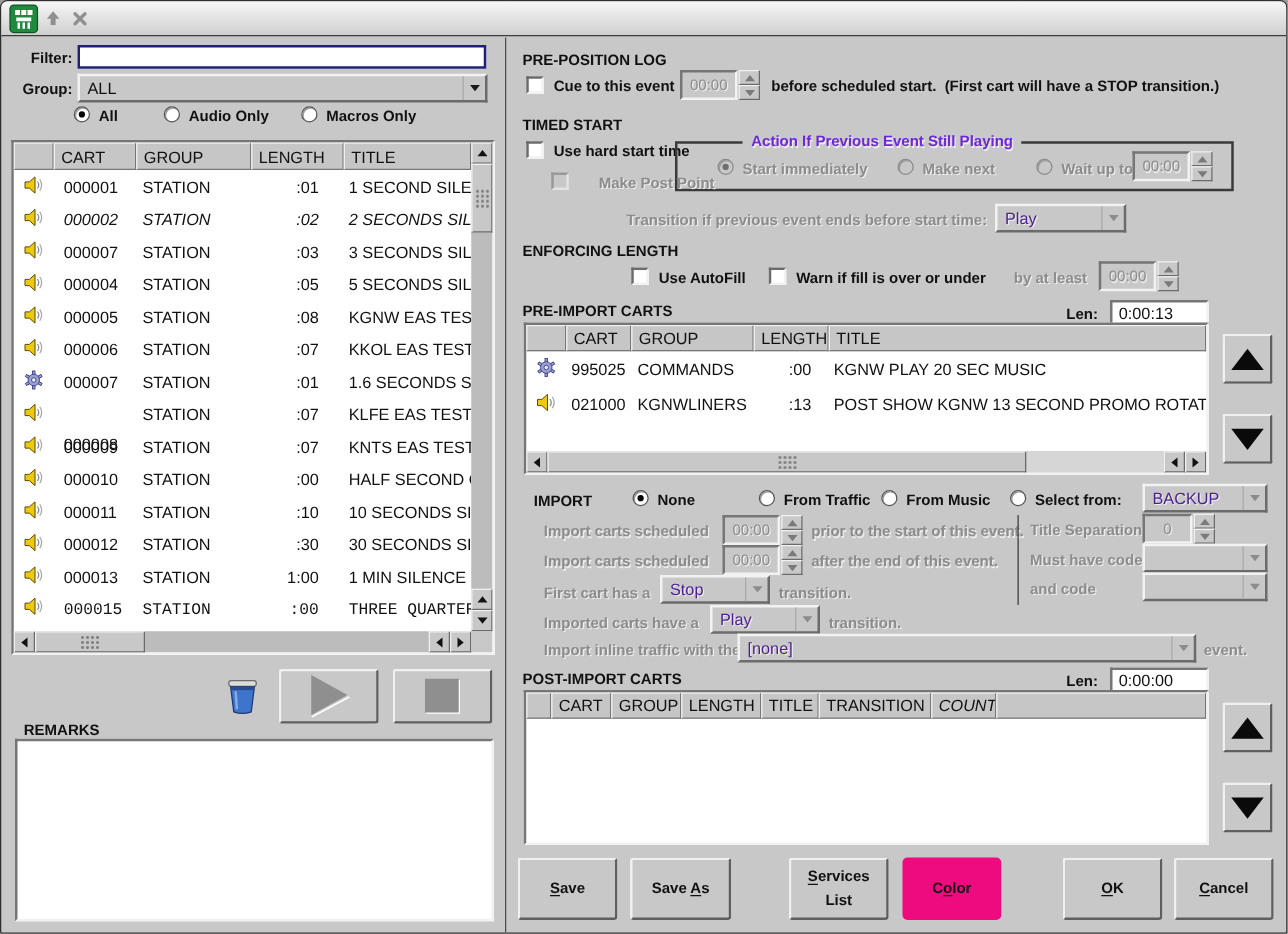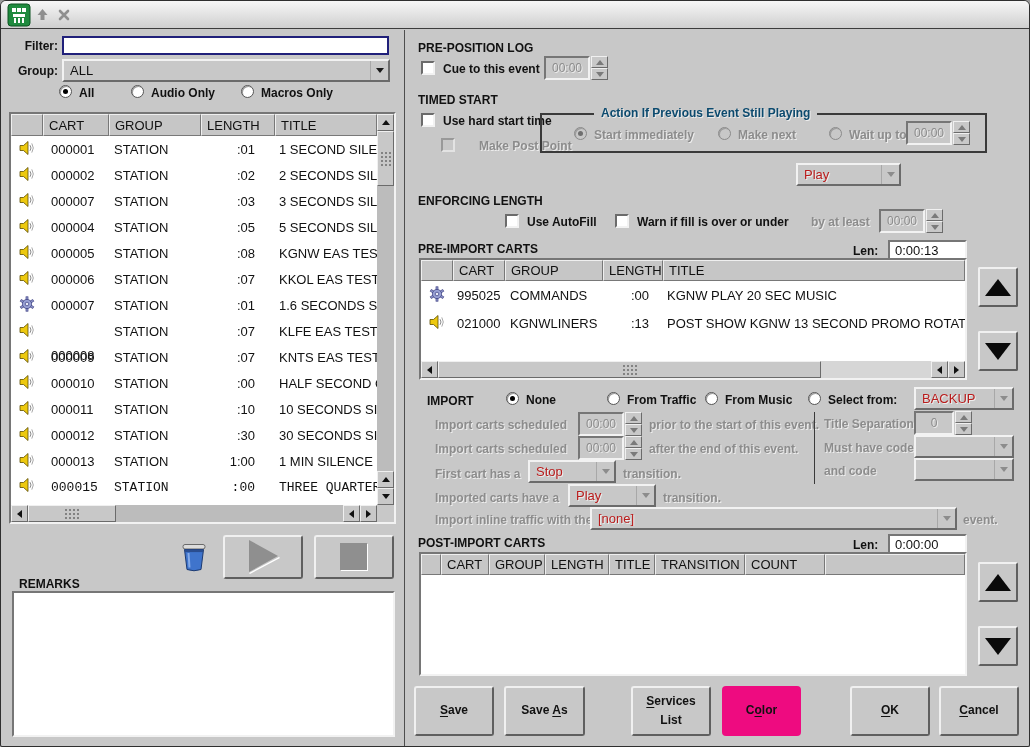--- a/index.html
+++ b/index.html
@@ -37,21 +37,21 @@
   .spin .btns { width:17px; display:flex; flex-direction:column; margin-left:1px; }
   .spin .sb { flex:1; background:#c8c8c8; border:1px solid; border-color:#f0f0f0 #6b6b6b #6b6b6b #f0f0f0;
               display:flex; align-items:center; justify-content:center; }
   .tu { width:0; height:0; border-left:4px solid transparent; border-right:4px solid transparent; border-bottom:5px solid #7a7a7a; }
   .td { width:0; height:0; border-left:4px solid transparent; border-right:4px solid transparent; border-top:5px solid #7a7a7a; }
   .combo { position:absolute; height:23px; background:#c8c8c8; font-size:13px; color:#111;
            border:2px solid; border-color:#f2f2f2 #6b6b6b #6b6b6b #f2f2f2; display:flex; align-items:center; }
   .combo .ct { flex:1; padding-left:6px; white-space:nowrap; overflow:hidden; }
   .combo .ca { width:18px; align-self:stretch; display:flex; align-items:center; justify-content:center; border-left:1px solid #a8a8a8; }
   .combo .ca .td { border-top-color:#1a1a1a; }
-  .combo.disabled { color:#b91c1c; text-shadow:1px 1px 0 #ededed; }
+  .combo.disabled { color:#4c1d95; text-shadow:1px 1px 0 #ededed; }
   .combo.disabled .ca .td { border-top-color:#8c8c8c; }
   .lenbox { position:absolute; height:20px; background:#fff; font-size:13px; color:#111;
             border:2px solid; border-color:#767676 #f2f2f2 #f2f2f2 #767676;
             display:flex; align-items:center; padding-left:5px; }
   .btn { position:absolute; height:50px; background:#c8c8c8; border:2px solid;
          border-color:#f0f0f0 #5f5f5f #5f5f5f #f0f0f0; border-radius:3px;
          font-weight:bold; font-size:12px; color:#111; font-family:inherit;
          display:flex; flex-direction:column; align-items:center; justify-content:center; line-height:1.6; }
   .btn u { text-underline-offset:2px; }
   .arrow-btn { position:absolute; width:40px; height:40px; background:#c8c8c8; border:2px solid;
@@ -78,21 +78,21 @@
   .grip { position:absolute; left:50%; top:50%; transform:translate(-50%,-50%); width:16px; height:12px;
           background-image:radial-gradient(circle,#828282 1px,transparent 1.3px); background-size:4px 4px; }
   .tri-l { width:0;height:0;border-top:4px solid transparent;border-bottom:4px solid transparent;border-right:5px solid #111; }
   .tri-r { width:0;height:0;border-top:4px solid transparent;border-bottom:4px solid transparent;border-left:5px solid #111; }
   .tri-u { width:0;height:0;border-left:4px solid transparent;border-right:4px solid transparent;border-bottom:5px solid #111; }
   .tri-d { width:0;height:0;border-left:4px solid transparent;border-right:4px solid transparent;border-top:5px solid #111; }
 
   
   .gframe { position:absolute; border:2px solid #3a3a3a; }
   .gframe .legend { position:absolute; top:-9px; left:52px; background:#c8c8c8; padding:0 7px;
-                    font-weight:bold; font-size:12px; color:#0c4a6e; text-shadow:1px 1px 0 #ededed; white-space:nowrap; }
+                    font-weight:bold; font-size:12px; color:#6d28d9; text-shadow:1px 1px 0 #ededed; white-space:nowrap; }
 
   #filter-input { position:absolute; left:61px; top:6px; width:327px; height:19px;
                   border:2px solid #20207a; background:#fff; font-size:12px; padding:0 4px; outline:none; }
   #remarks-box { position:absolute; left:11px; top:561px; width:383px; height:146px; background:#fff;
                  border:2px solid; border-color:#767676 #f2f2f2 #f2f2f2 #767676; resize:none; outline:none;
                  font-family:inherit; font-size:12px; }
   .flat-icon-btn { position:absolute; background:transparent; border:none; padding:0; }
   .gray-glyph-btn { position:absolute; width:80px; height:44px; background:#c8c8c8; border:2px solid;
                     border-color:#f0f0f0 #5f5f5f #5f5f5f #f0f0f0; border-radius:3px;
                     display:flex; align-items:center; justify-content:center; }
@@ -167,21 +167,21 @@
                     <path d="M12.8,3.4 q3,4.6 0,9.2" fill="none" stroke="#a9a9a9"></path>
                   </svg></span>
                 
               </span>
               <span class="cell" style="width:66px;padding-left:8px;">000001</span>
               <span class="cell" style="width:92px;padding-left:5px;">STATION</span>
               <span class="cell num-r" style="width:74px;padding-right:20px;">:01</span>
               <span class="cell" style="width:102px;padding-left:4px;">1 SECOND SILENC</span>
             </div>
 
-            <div class="tr" style="height:26px;">
+            <div class="tr" style="height:26px;font-style:italic;">
               <span class="cell" style="width:32px;">
                 <span class="icon16"><svg width="16" height="16" viewBox="0 0 16 16">
                     <polygon points="1,5.5 4.5,5.5 9,1.5 9,14.5 4.5,10.5 1,10.5" fill="#edc90f" stroke="#5c4b03" stroke-width="0.8"></polygon>
                     <path d="M11,5.2 q2,2.8 0,5.6" fill="none" stroke="#8a8a8a"></path>
                     <path d="M12.8,3.4 q3,4.6 0,9.2" fill="none" stroke="#a9a9a9"></path>
                   </svg></span>
                 
               </span>
               <span class="cell" style="width:66px;padding-left:8px;">000002</span>
               <span class="cell" style="width:92px;padding-left:5px;">STATION</span>
@@ -441,20 +441,21 @@
         <span class="field">00:00</span>
         <span class="btns">
             <span class="sb">
               <i class="tu"></i>
             </span>
             <span class="sb">
               <i class="td"></i>
             </span>
           </span>
       </div>
+      <div class="lbl" style="left:212px;top:32px;">before scheduled start.  (First cart will have a STOP transition.)</div>
 
       <div class="lbl" style="left:13px;top:63px;">TIMED START</div>
       <span class="checkbox" style="left:16px;top:83px;"></span>
       <div class="lbl" style="left:38px;top:84px;">Use hard start time</div>
 
       <div class="gframe" style="left:135px;top:83px;width:447px;height:40px;">
         <span class="legend">Action If Previous Event Still Playing</span>
       </div>
       <span class="radio selected disabled" style="left:169px;top:97px;"></span>
       <div class="lbl dis" style="left:189px;top:98px;">Start immediately</div>
@@ -469,20 +470,21 @@
               <i class="tu"></i>
             </span>
             <span class="sb">
               <i class="td"></i>
             </span>
           </span>
       </div>
       <span class="checkbox disabled" style="left:36px;top:108px;"></span>
       <div class="lbl dis" style="left:74px;top:109px;">Make Post Point</div>
 
+      <div class="lbl dis" style="left:96px;top:139px;width:288px;text-align:right;">Transition if previous event ends before start time:</div>
       <div class="combo disabled" style="left:391px;top:133px;width:105px;">
         <span class="ct">Play</span>
         <span class="ca">
             <i class="td"></i>
           </span>
       </div>
 
       <div class="lbl" style="left:13px;top:164px;">ENFORCING LENGTH</div>
       <span class="checkbox" style="left:100px;top:184px;"></span>
       <div class="lbl" style="left:122px;top:185px;">Use AutoFill</div>
@@ -678,21 +680,21 @@
       <div class="lenbox" style="left:483px;top:504px;width:79px;">0:00:00</div>
 
       <div class="tbl" style="left:14px;top:522px;width:548px;height:124px;">
         <div class="th-row" style="width:544px;">
           <span class="th" style="width:20px;height:21px;"></span>
           <span class="th" style="width:48px;height:21px;">CART</span>
           <span class="th" style="width:56px;height:21px;">GROUP</span>
           <span class="th" style="width:64px;height:21px;">LENGTH</span>
           <span class="th" style="width:46px;height:21px;">TITLE</span>
           <span class="th" style="width:90px;height:21px;">TRANSITION</span>
-          <span class="th" style="width:80px;height:21px;">COUNT</span>
+          <span class="th" style="width:52px;height:21px;font-style:italic;">COUNT</span>
           <span class="th" style="flex:1;height:21px;"></span>
         </div>
       </div>
       <div class="arrow-btn" style="left:573px;top:532px;">
           <i class="big-up"></i>
         </div>
       <div class="arrow-btn" style="left:573px;top:596px;">
           <i class="big-dn"></i>
         </div>
 

